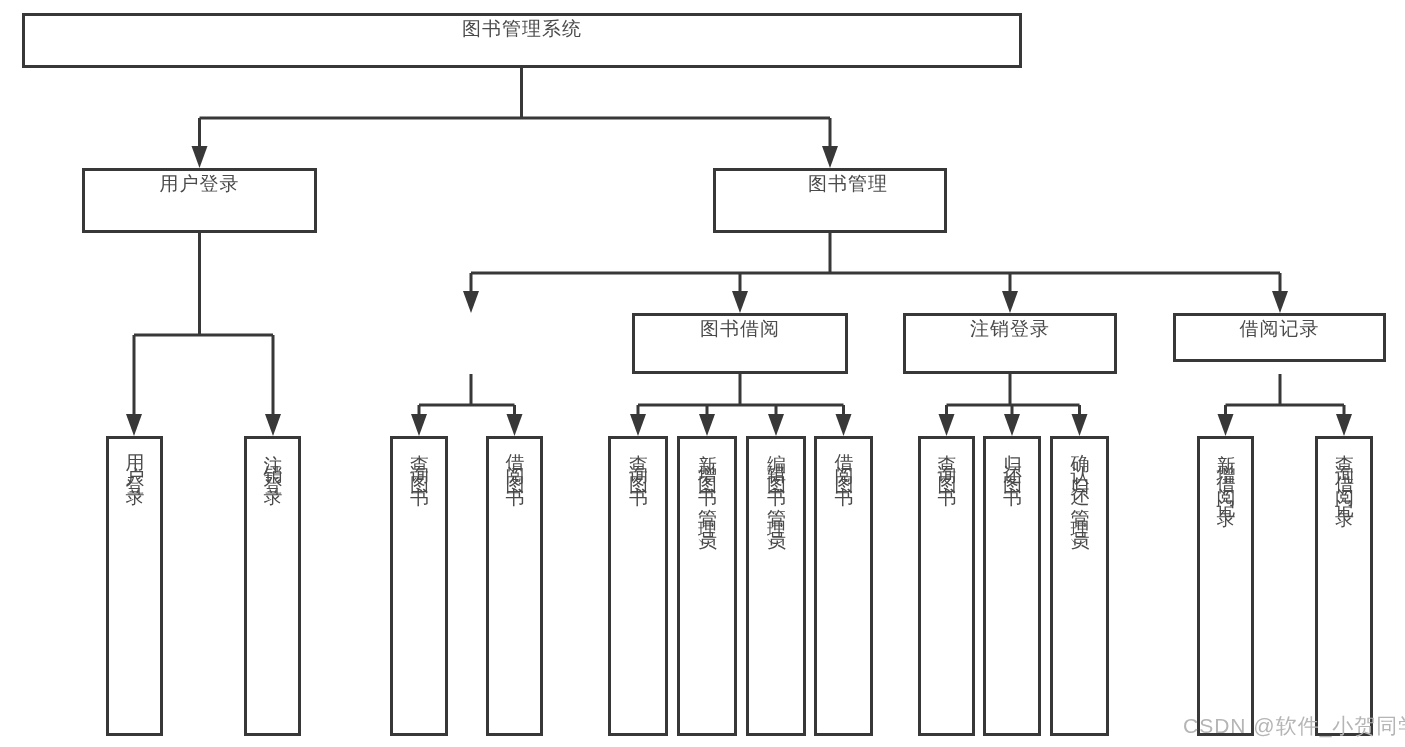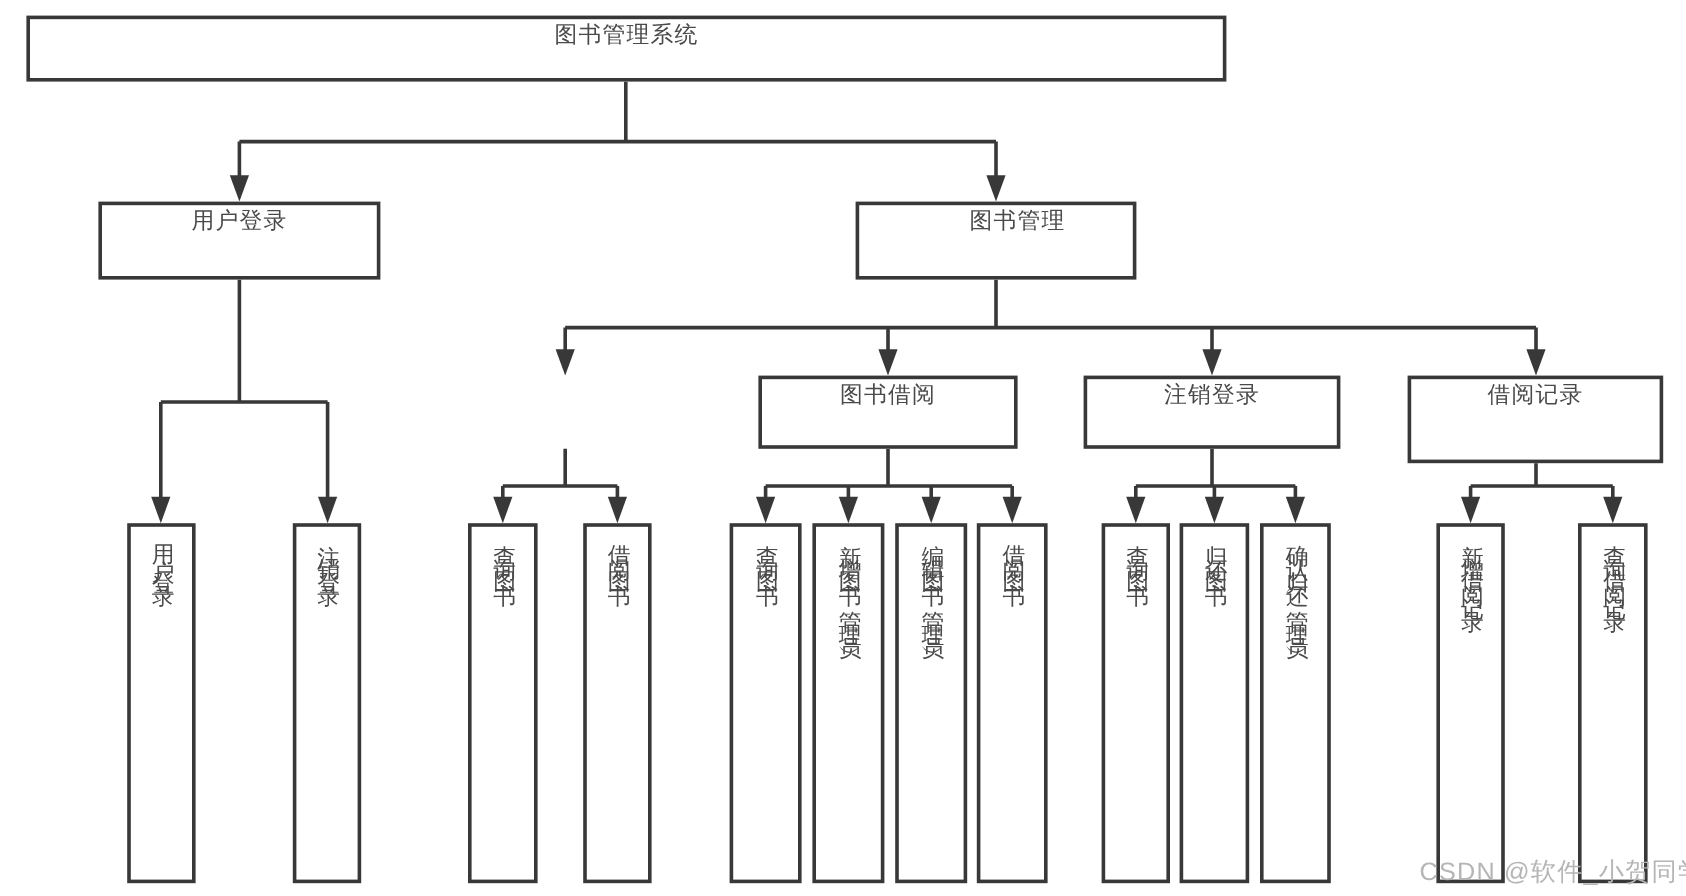--- a/index.html
+++ b/index.html
@@ -88,21 +88,21 @@
   <div class="node" style="left:713px;top:168px;width:234px;height:65px;padding-left:36px;">
     <span>图书管理</span>
   </div>
 
   <div class="node" style="left:632px;top:313px;width:216px;height:61px;">
     <span>图书借阅</span>
   </div>
   <div class="node" style="left:903px;top:313px;width:214px;height:61px;">
     <span>注销登录</span>
   </div>
-  <div class="node" style="left:1173px;top:313px;width:213px;height:73px;">
+  <div class="node" style="left:1173px;top:313px;width:213px;height:49px;">
     <span>借阅记录</span>
   </div>
 
   <div class="node leaf" style="left:106px;top:436px;width:57px;height:300px;">
     <span class="vtext">用户登录</span>
   </div>
   <div class="node leaf" style="left:244px;top:436px;width:57px;height:300px;">
     <span class="vtext">注销登录</span>
   </div>
 

